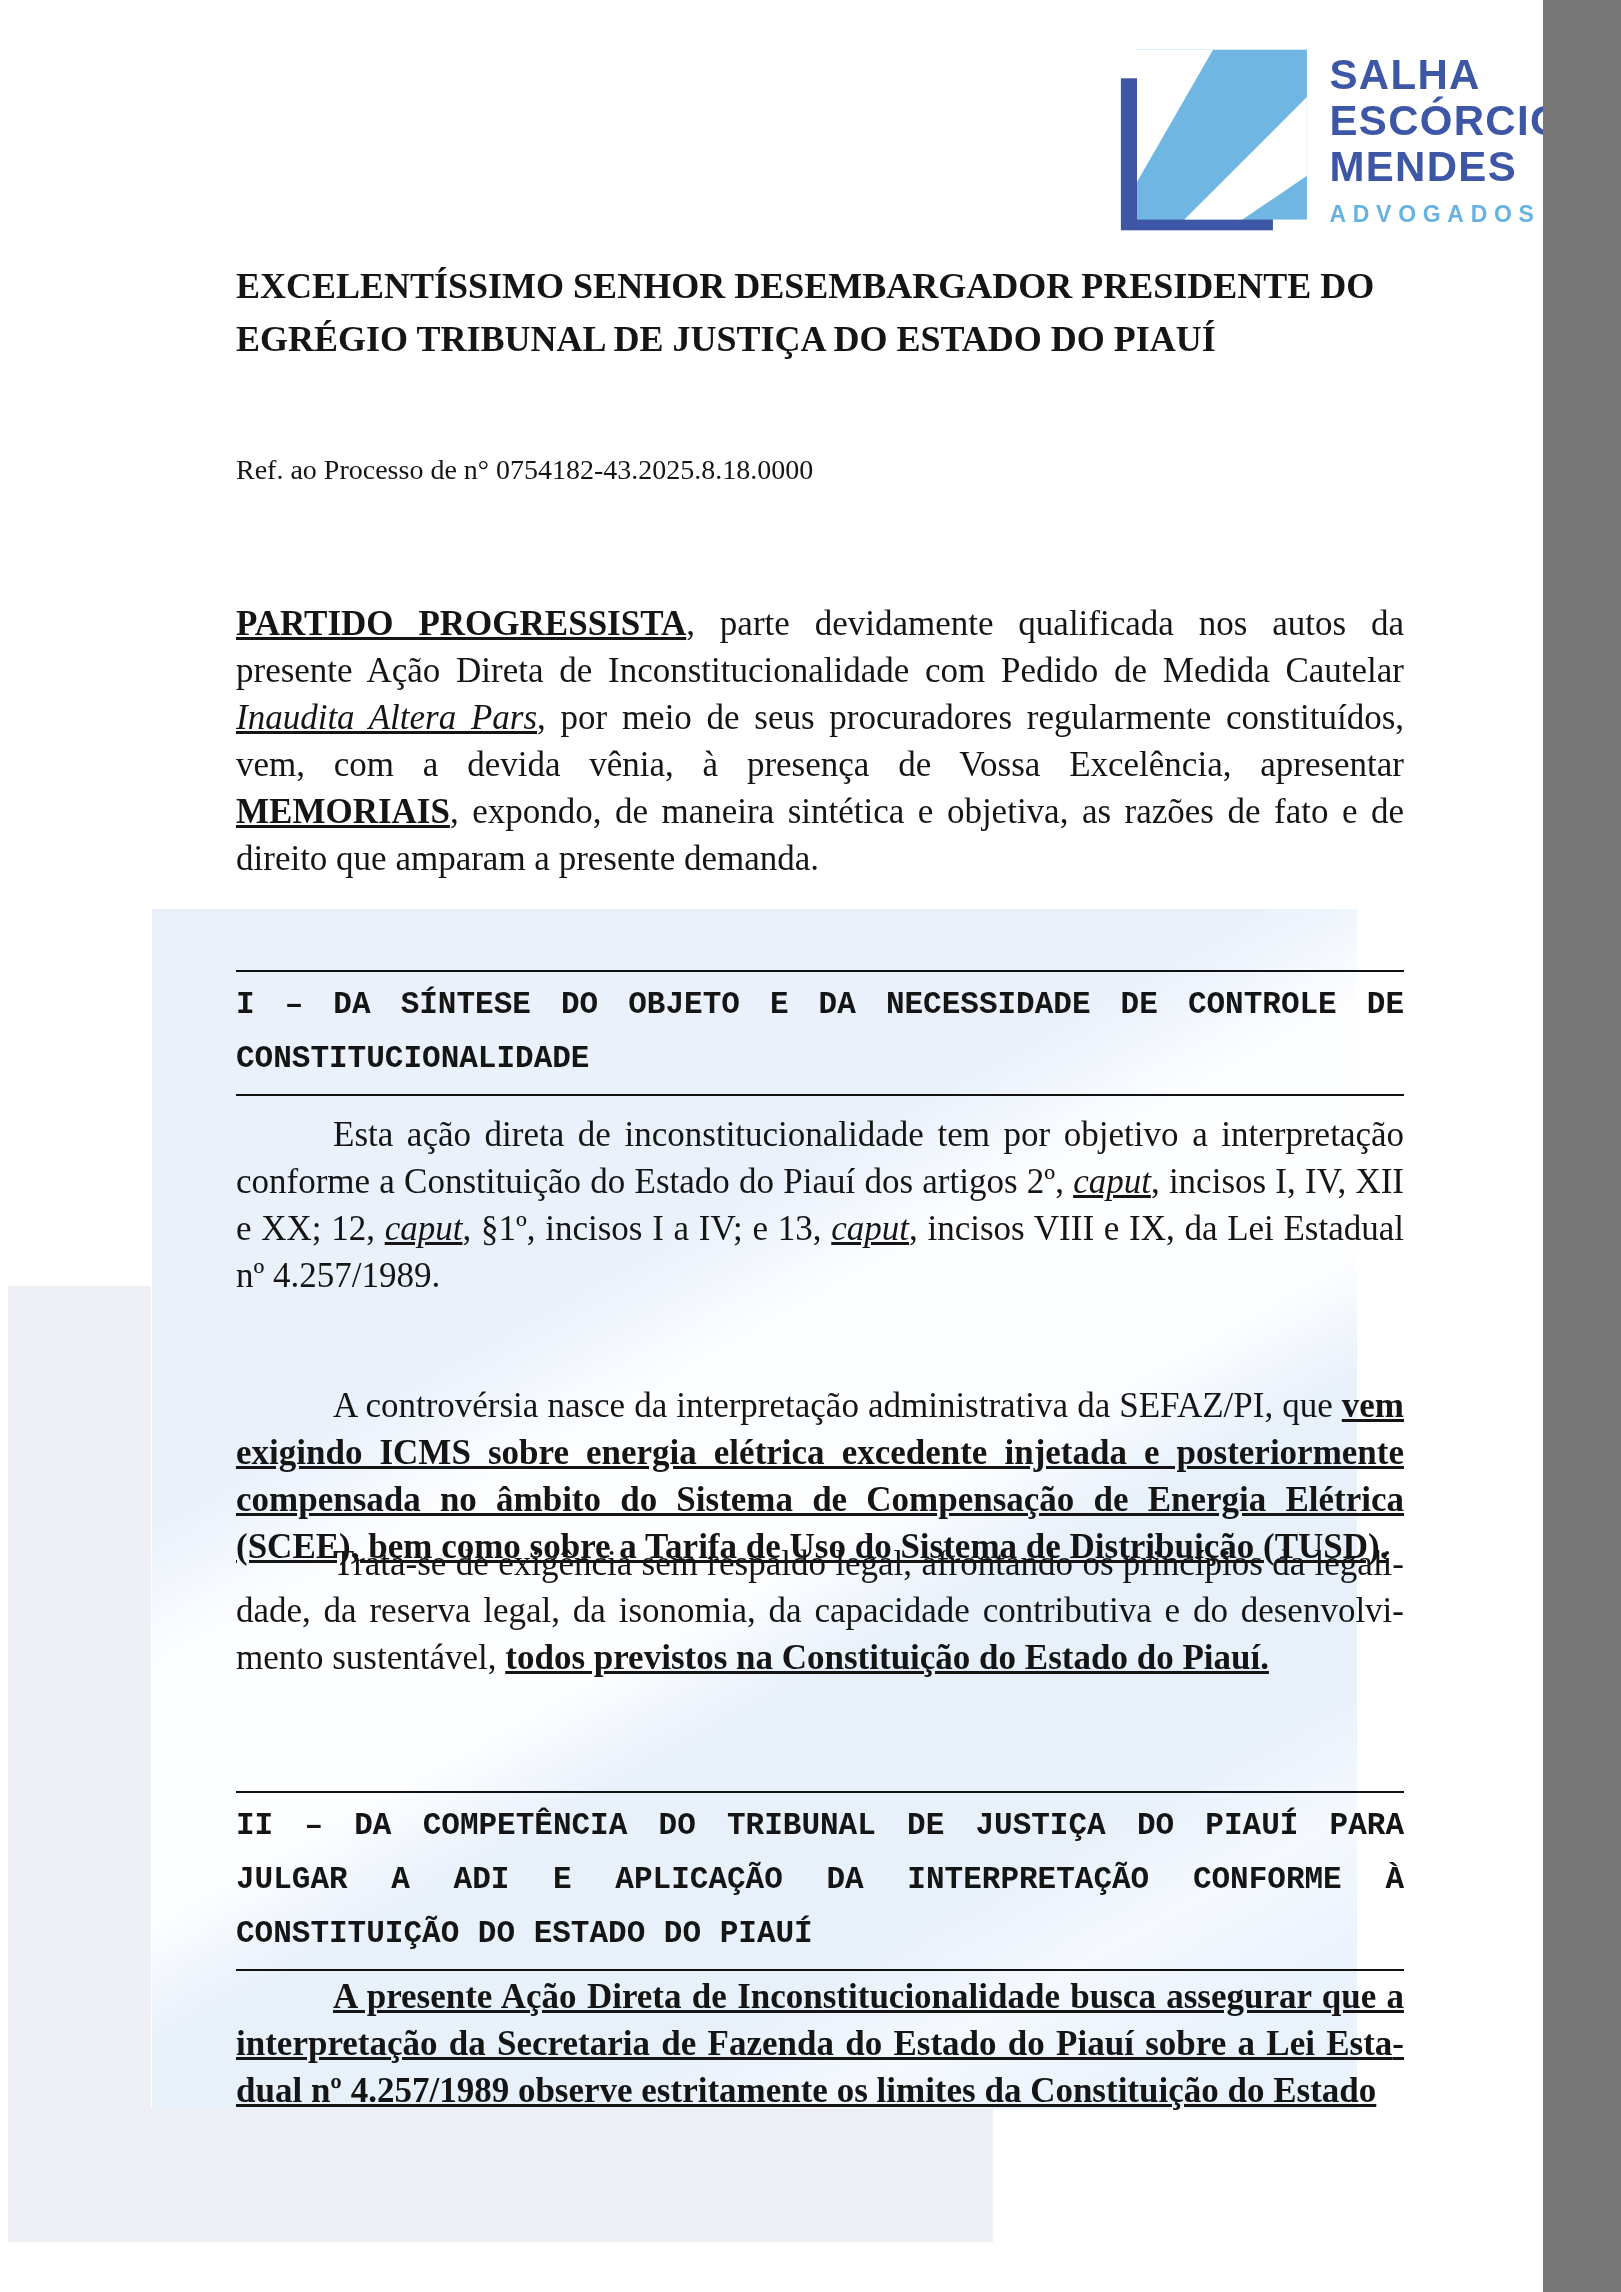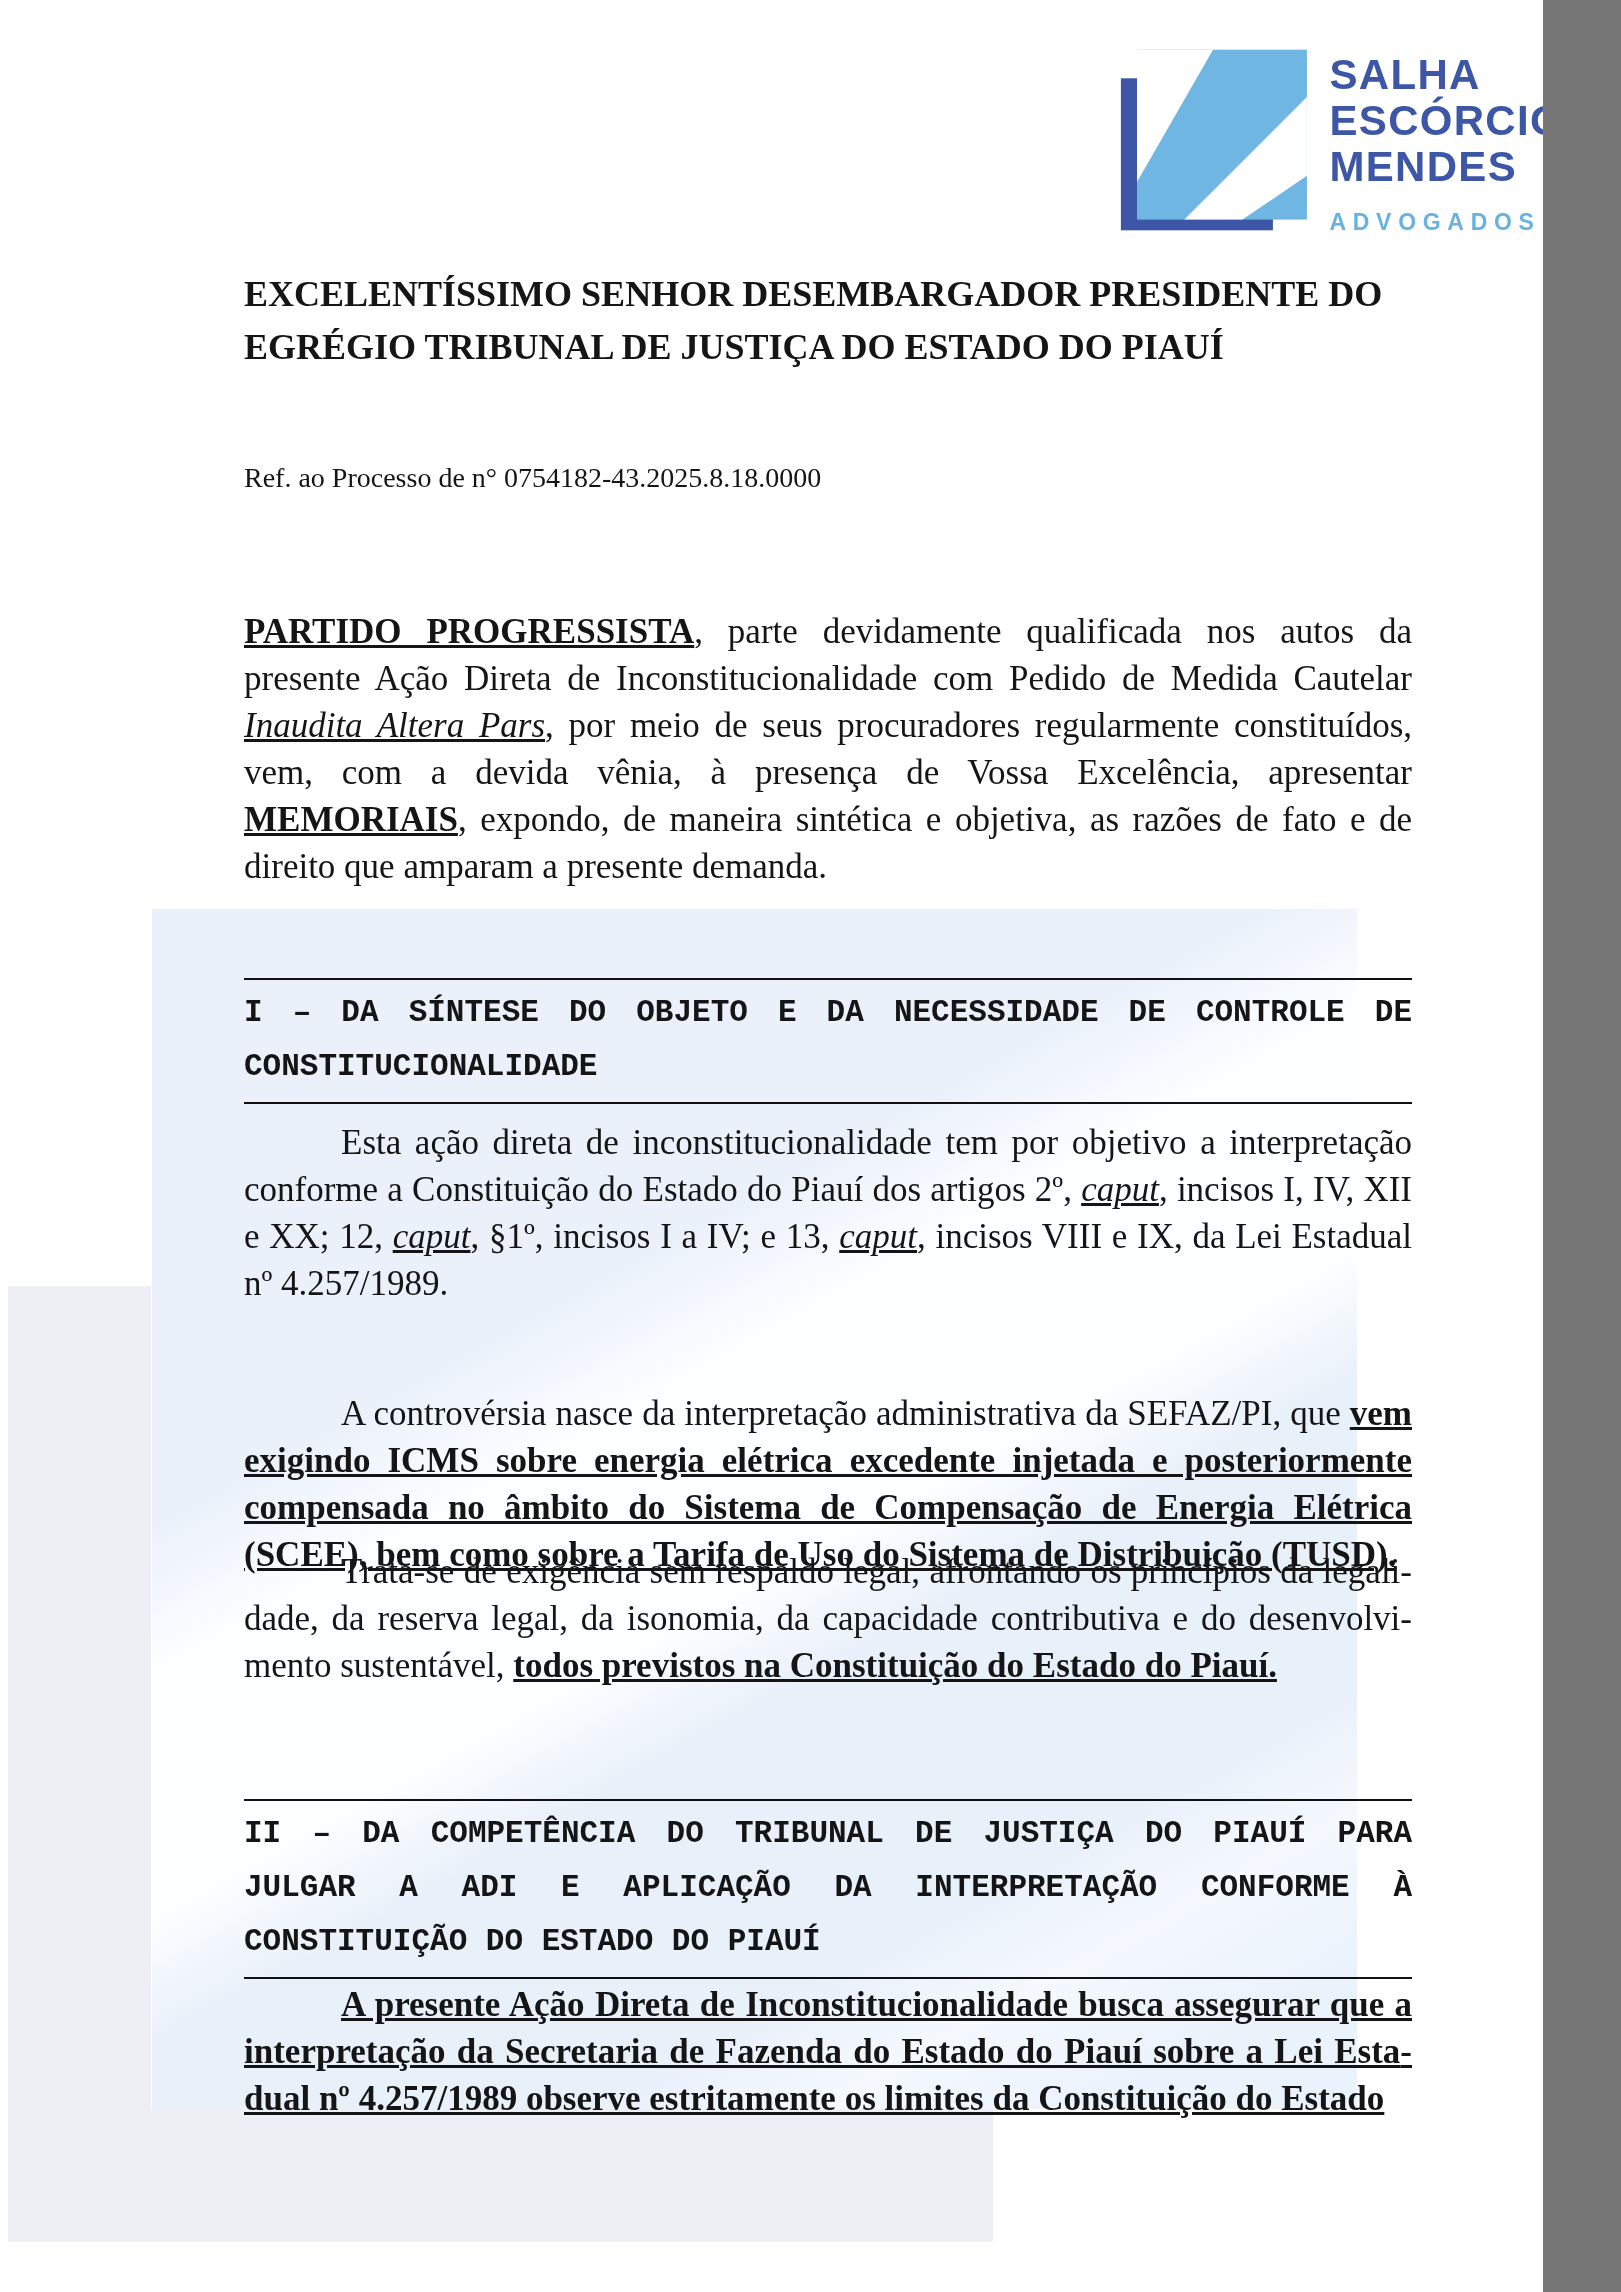--- a/index.html
+++ b/index.html
@@ -29,27 +29,27 @@
   .logo{position:absolute;left:1118px;top:47px;display:flex;gap:21.5px;z-index:2;}
   .logo-icon{width:190px;height:186px;flex:0 0 auto;}
   .logo-text{
     padding-top:5.4px;
     font-family:"Liberation Sans", sans-serif;
     font-weight:bold;
     font-size:42px;line-height:46px;letter-spacing:1.3px;
   }
   .logo-line{white-space:nowrap;}
   .logo-sub{
-    margin-top:20px;
+    margin-top:12px;
     font-size:23px;line-height:25px;letter-spacing:6.7px;
     white-space:nowrap;
   }
 
   
-  .content-block{position:absolute;left:236px;width:1168px;z-index:2;margin:8px;}
+  .content-block{position:absolute;left:236px;width:1168px;z-index:2;margin:0;}
   .doc-title{
     top:260px;width:1263px;
     font-weight:bold;font-size:36px;line-height:53px;
     text-align:left;
   }
   .doc-ref{
     top:446px;
     font-size:28px;line-height:47px;
   }
   .para{

